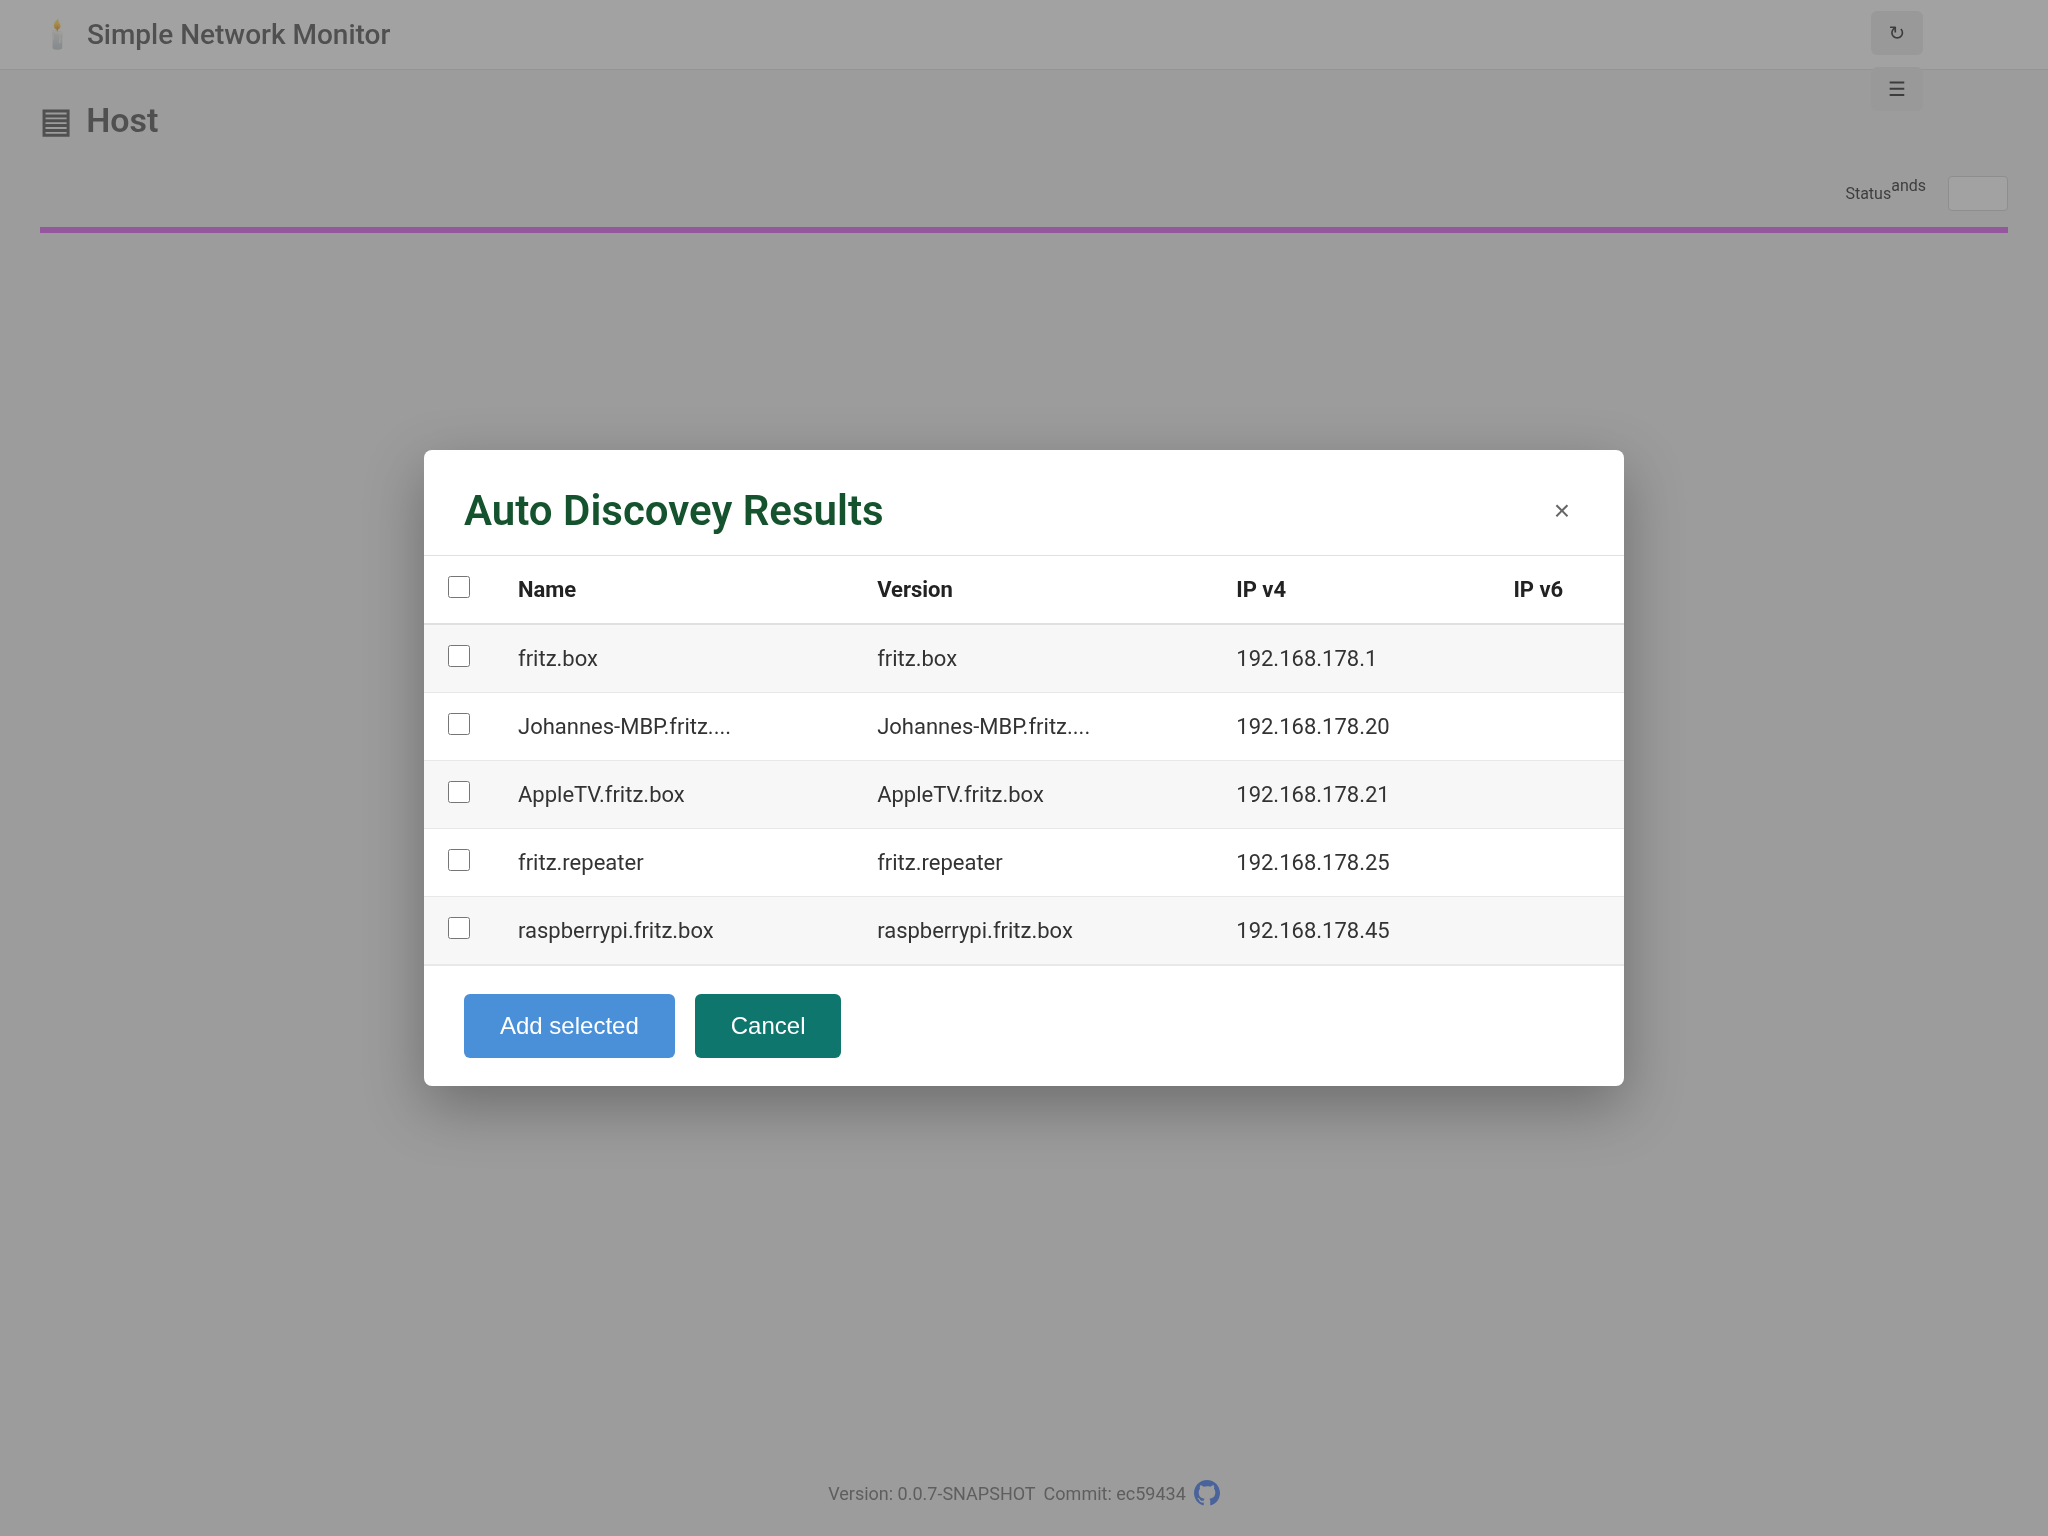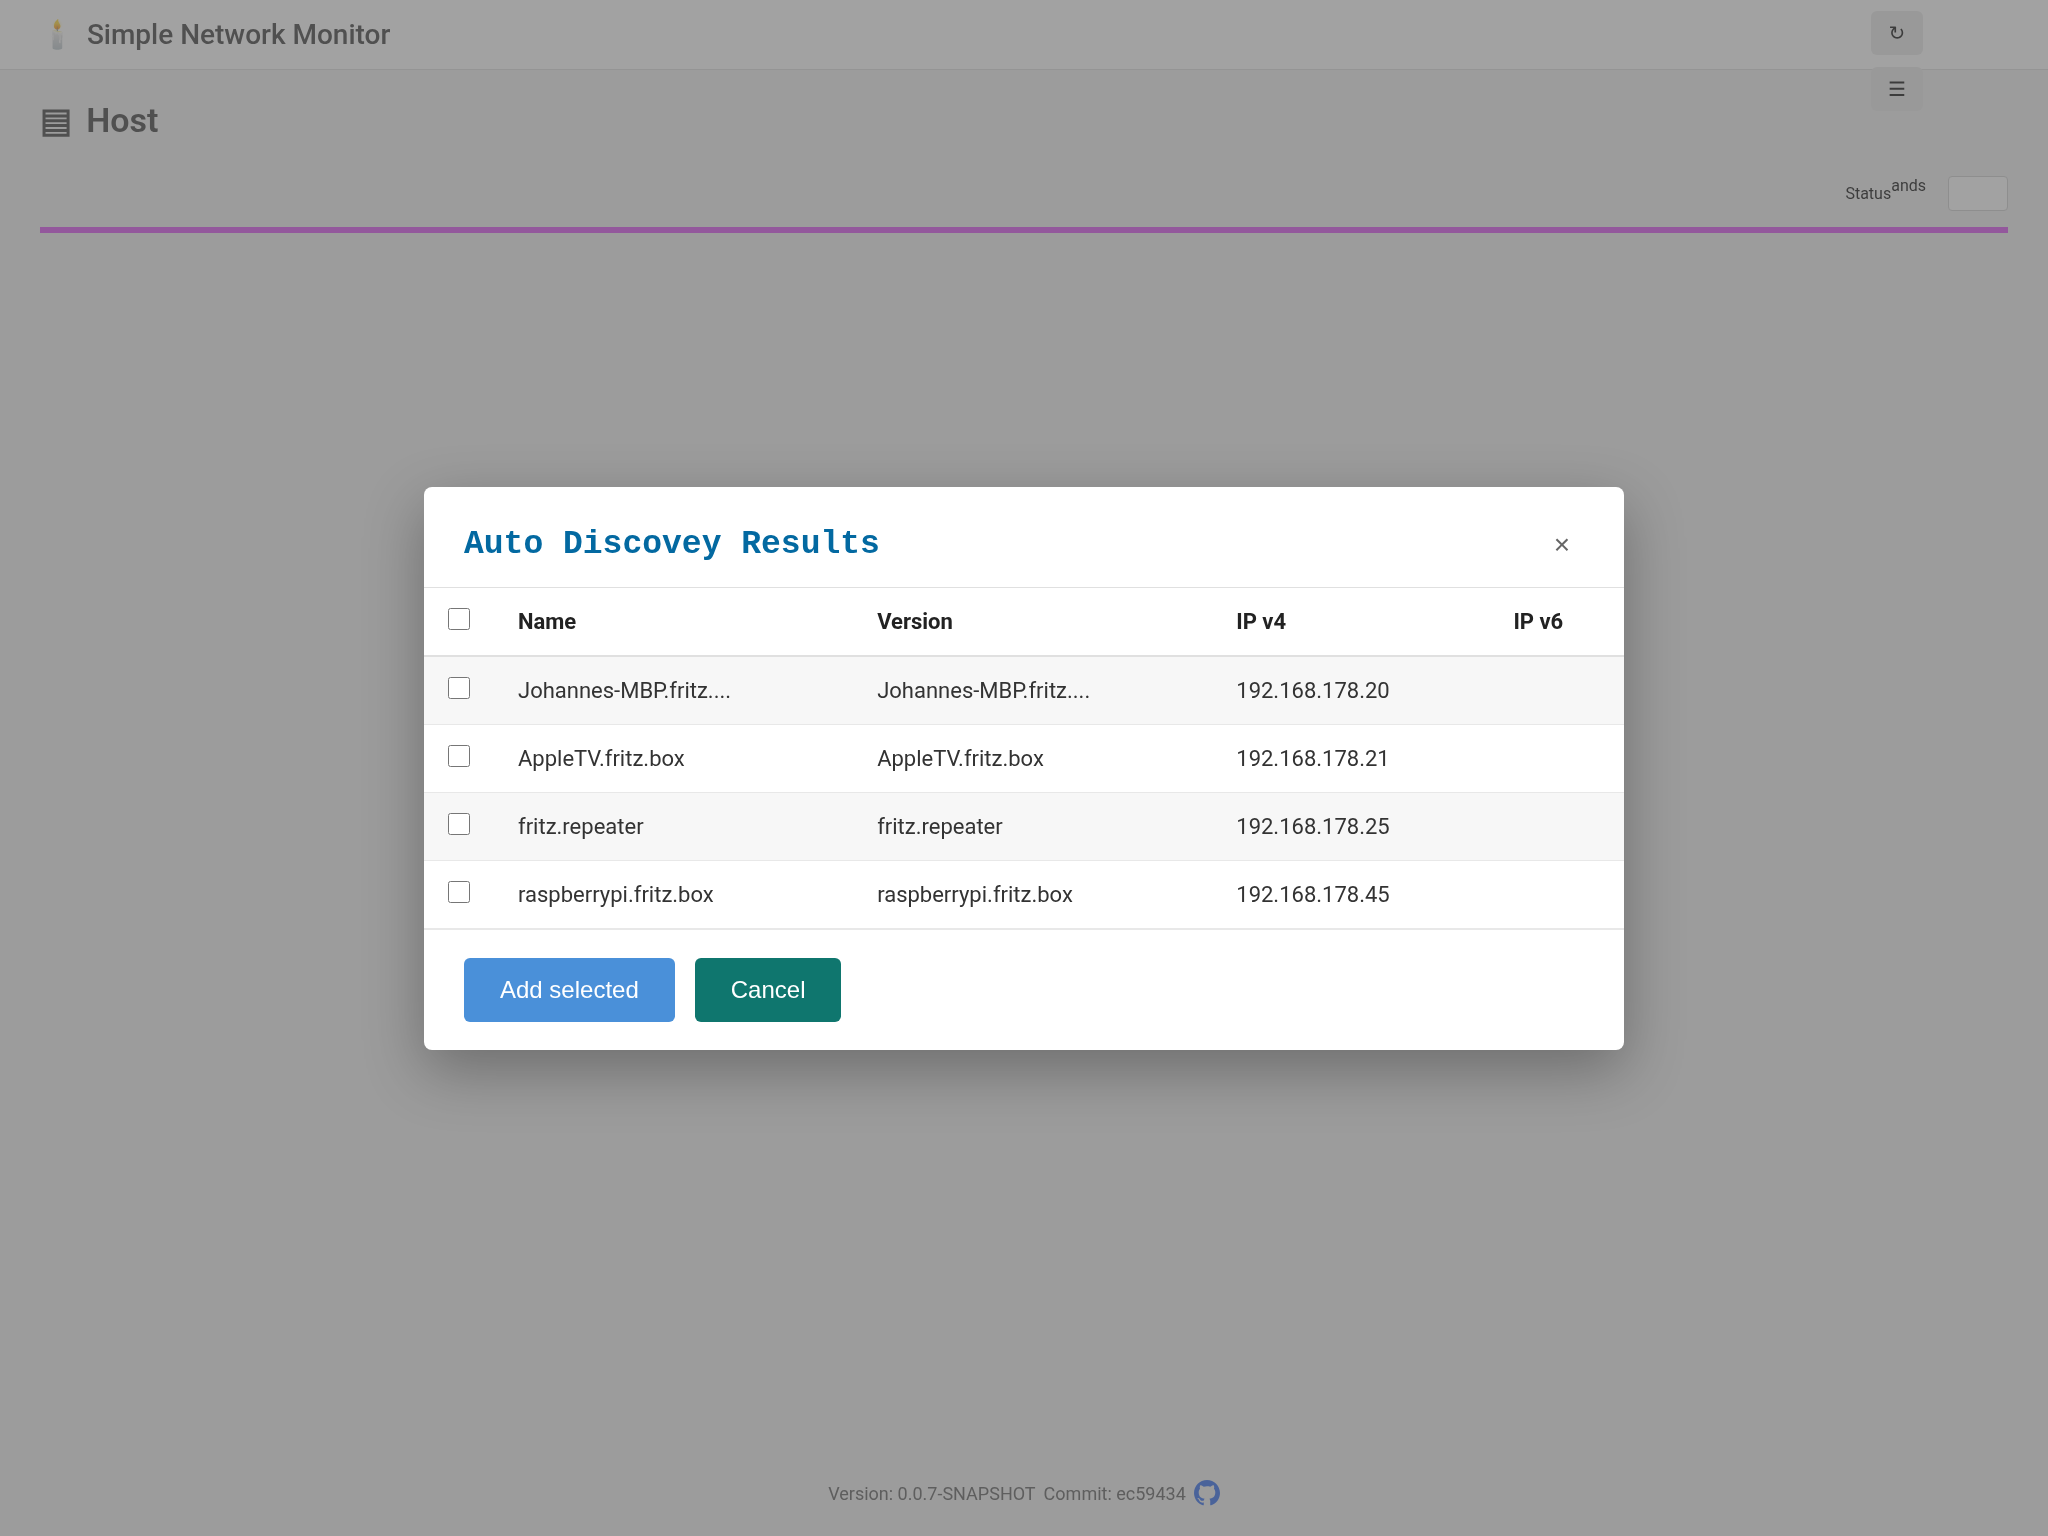--- a/index.html
+++ b/index.html
@@ -128,24 +128,23 @@
 
     .modal-header {
       display: flex;
       align-items: center;
       justify-content: space-between;
       padding: 36px 40px 20px 40px;
       border-bottom: 1px solid #e0e0e0;
     }
 
     .modal-title {
-      font-size: 33px;
+      font-size: 42px;
       font-weight: 600;
-      color: #0369a1;
-      font-family: Liberation Mono, monospace;
+      color: #14532d;
     }
 
     .modal-close {
       background: none;
       border: none;
       font-size: 28px;
       color: #666;
       cursor: pointer;
       width: 44px;
       height: 44px;
@@ -326,20 +325,29 @@
             <th>
               <input type="checkbox" class="header-checkbox" style="">
             </th>
             <th>Name</th>
             <th>Version</th>
             <th>IP v4</th>
             <th>IP v6</th>
           </tr>
         </thead>
         <tbody id="table-body">
+        <tr>
+      <td>
+        <input type="checkbox" class="row-checkbox" style="">
+      </td>
+      <td>fritz.box</td>
+      <td>fritz.box</td>
+      <td>192.168.178.1</td>
+      <td></td>
+    </tr>
             <tr>
       <td>
         <input type="checkbox" class="row-checkbox" style="">
       </td>
       <td>Johannes-MBP.fritz....</td>
       <td>Johannes-MBP.fritz....</td>
       <td>192.168.178.20</td>
       <td></td>
     </tr>
             <tr>

